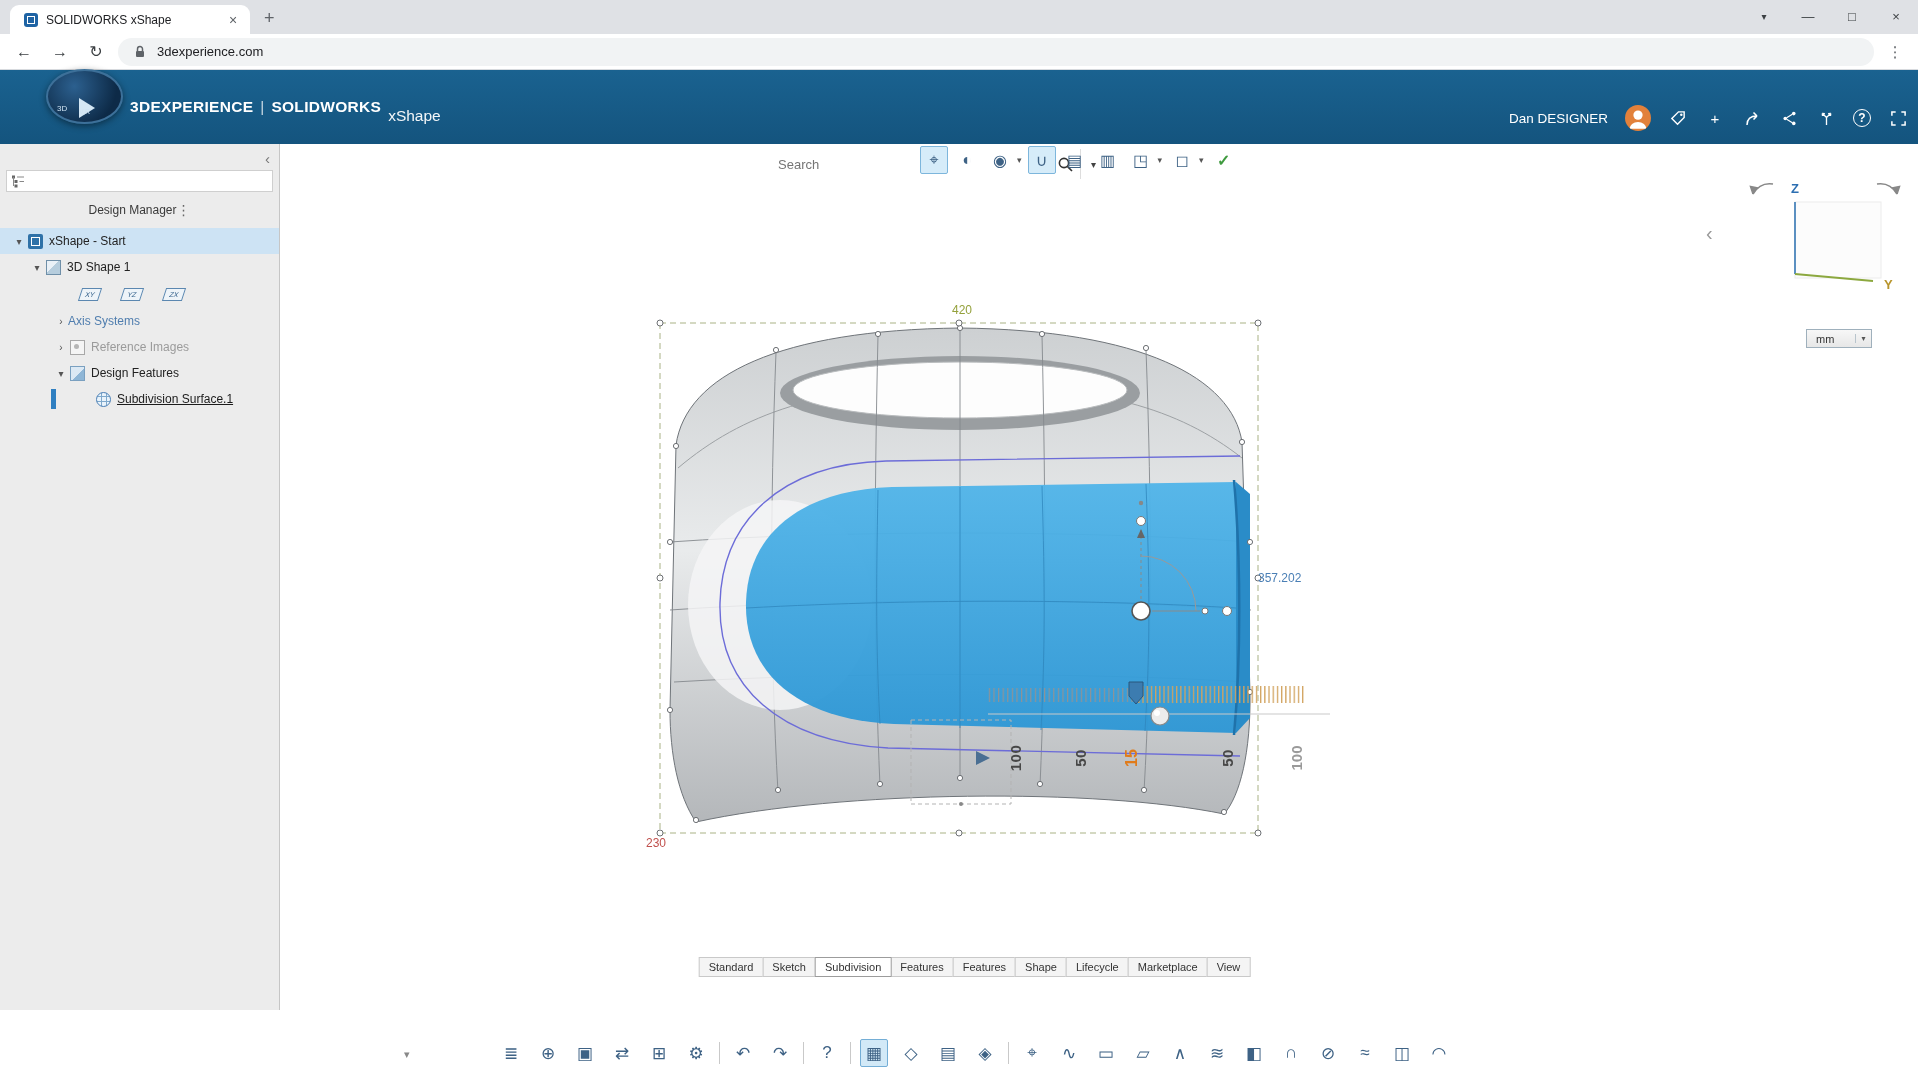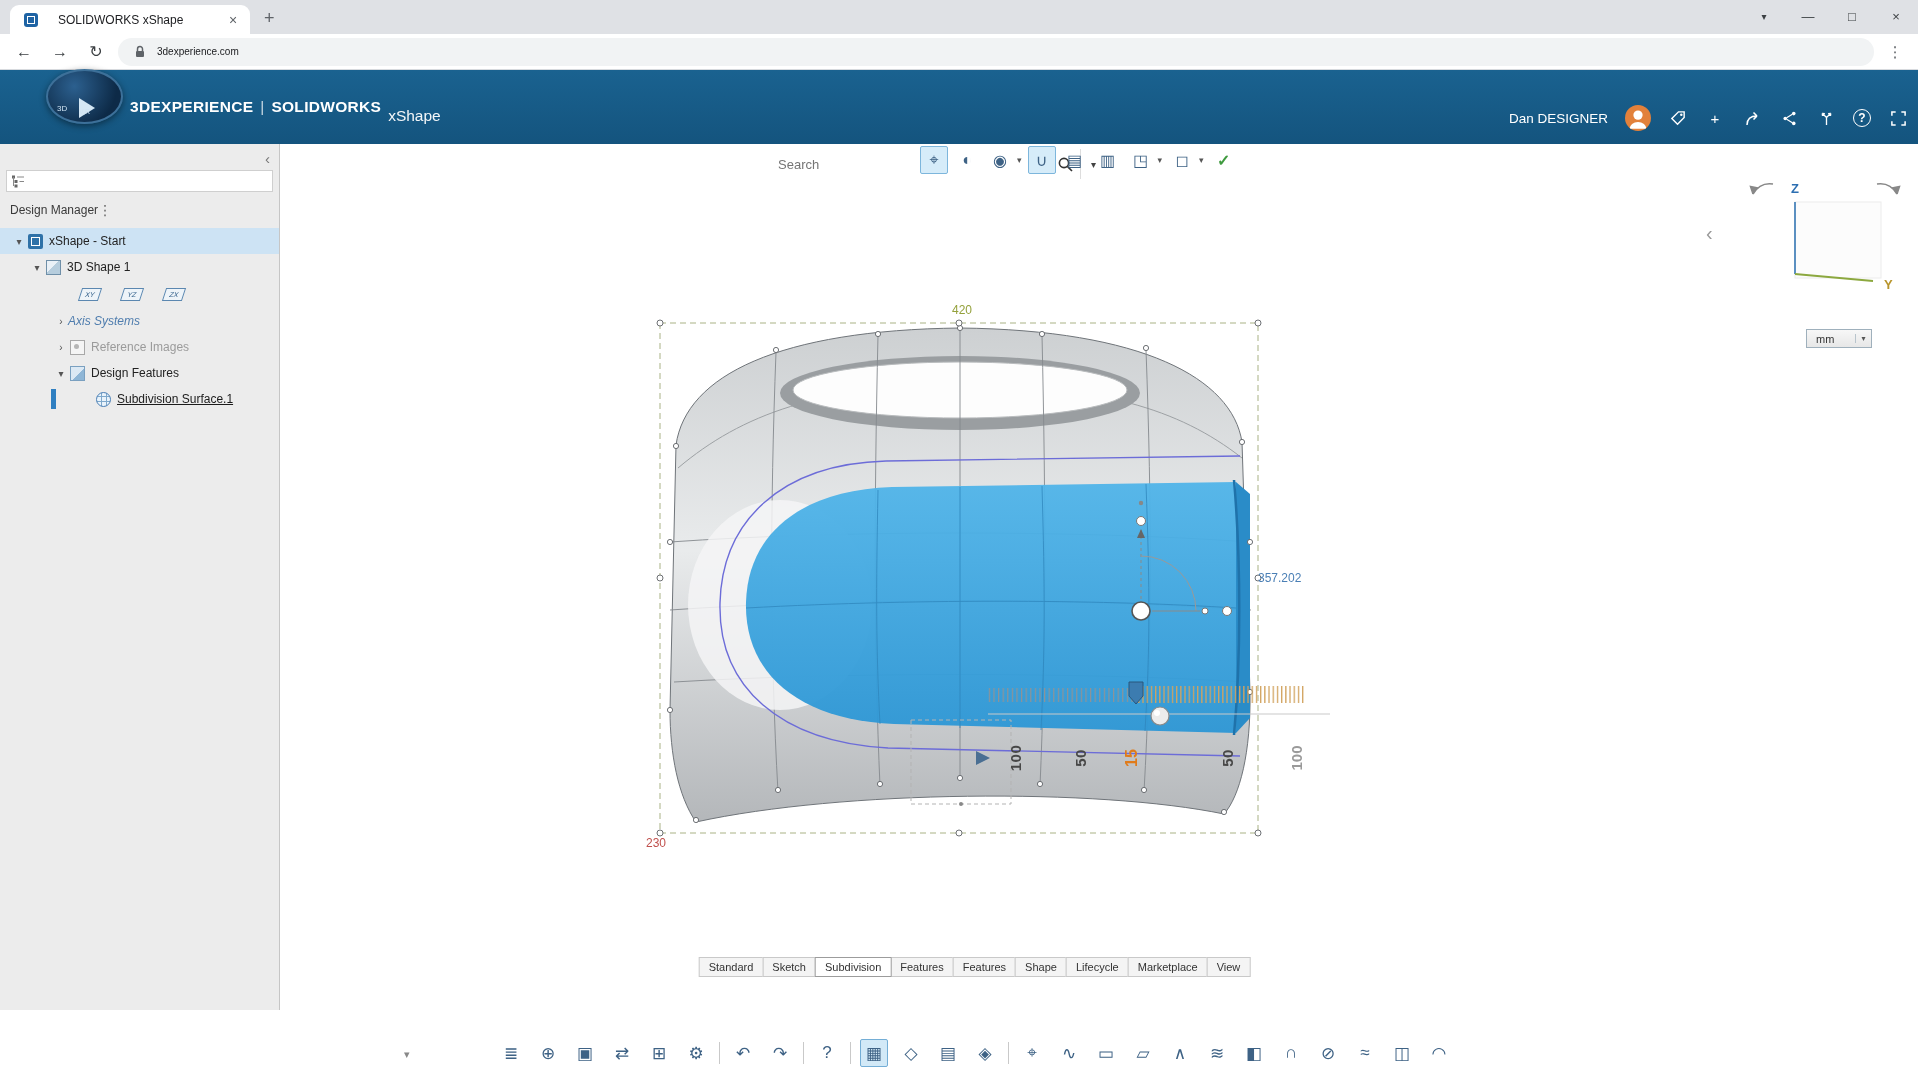--- a/index.html
+++ b/index.html
@@ -1,35 +1,35 @@
 <!DOCTYPE html>
 <html><head>
 <meta charset="utf-8">
 <style>
   * { margin:0; padding:0; box-sizing:border-box; }
   html,body { width:1918px; height:1079px; overflow:hidden; }
   body { font-family:"Liberation Sans", sans-serif; background:#fff; position:relative; }
 
   
   .tabstrip { position:absolute; top:0; left:0; right:0; height:34px; background:#dfe1e5; display:flex; align-items:flex-end; }
-  .tab { margin-left:10px; width:240px; height:29px; background:#fff; border-radius:9px 9px 0 0; display:flex; align-items:center; padding:0 8px;gap:12px; }
+  .tab { margin-left:10px; width:240px; height:29px; background:#fff; border-radius:9px 9px 0 0; display:flex; align-items:center; padding:0 8px; }
   .favicon { width:14px; height:14px; background:#1e63a4; border-radius:3px; margin:0 8px 0 6px; position:relative; flex:none; }
   .favicon::after { content:""; position:absolute; inset:3px; border:1.5px solid #fff; }
   .tab-title { font-size:12px; color:#202124; flex:1; white-space:nowrap; overflow:hidden; }
   .tab-close { font-size:14px; color:#5f6368; width:18px; text-align:center; cursor:pointer; }
   .newtab { font-size:18px; color:#5f6368; margin:0 0 5px 14px; cursor:pointer; }
   .winctrls { margin-left:auto; display:flex; height:34px; }
   .winctrls span { width:44px; text-align:center; line-height:34px; color:#3c4043; font-size:13px; cursor:pointer; }
   .winctrls .wc-caret { font-size:10px; }
 
   
   .addressbar { position:absolute; top:34px; left:0; right:0; height:36px; background:#fff; border-bottom:1px solid #d7dade; display:flex; align-items:center; padding:0 10px; gap:8px; }
   .nav-btn { width:28px; height:28px; border-radius:50%; display:flex; align-items:center; justify-content:center; font-size:16px; color:#3c4043; cursor:pointer; }
   .urlpill { flex:1; height:28px; background:#f1f3f4; border-radius:14px; display:flex; align-items:center; padding:0 14px; gap:9px; }
-  .url { font-size:10px; color:#202124; }
+  .url { font-size:13px; color:#202124; }
   .kebab { width:26px; text-align:center; color:#5f6368; font-size:15px; cursor:pointer; }
 
   
   .appheader { position:absolute; top:70px; left:0; right:0; height:74px; background:linear-gradient(#1a6290,#14547e); color:#fff; }
   .logo3ds { position:absolute; left:8px; top:82px; }
   .compass { position:absolute; left:46px; top:69px; width:77px; height:55px; border-radius:50%; background:radial-gradient(circle at 36% 30%, #2c608f, #0d2a47 72%); border:2px solid #3d7099; box-shadow:0 2px 7px rgba(0,0,0,.45); z-index:6; cursor:pointer; }
   .compass .play { position:absolute; left:31px; top:27px; width:0; height:0; border-left:16px solid #d4e7f4; border-top:10px solid transparent; border-bottom:10px solid transparent; }
   .compass .c-left { position:absolute; left:9px; top:33px; font-size:8px; color:#cfe3f2; }
   .compass .c-bottom { position:absolute; left:50%; transform:translateX(-50%); bottom:7px; font-size:7px; color:#cfe3f2; }
   .apptitle { position:absolute; left:130px; top:0; height:74px; display:flex; align-items:center; gap:7px; font-size:15.5px; }
@@ -44,38 +44,38 @@
   .header-right { position:absolute; right:10px; top:0; height:96px; display:flex; align-items:center; gap:17px; }
   .user { font-size:13.5px; }
   .avatar { width:26px; height:26px; border-radius:50%; background:#e2813b; position:relative; overflow:hidden; cursor:pointer; }
   .h-ico { width:20px; height:20px; display:flex; align-items:center; justify-content:center; font-size:15px; color:#fff; cursor:pointer; }
   .h-ico.q { border:1.5px solid #fff; border-radius:50%; width:18px; height:18px; font-size:12px; font-weight:bold; }
 
   
   .sidebar { position:absolute; left:0; top:144px; width:280px; height:866px; background:#ececec; border-right:1px solid #c6c6c6; }
   .sb-collapse { position:absolute; right:9px; top:6px; color:#777; font-size:15px; cursor:pointer; }
   .sb-filter { margin:26px 6px 0 6px; height:22px; background:#fff; border:1px solid #cfcfcf; display:flex; align-items:center; padding:0 4px; }
-  .sb-header { display:flex; align-items:center; justify-content:flex-start; padding:10px 10px 8px 10px; }
+  .sb-header { display:flex; align-items:center; justify-content:center; padding:10px 10px 8px 10px; }
   .sb-title { font-size:12px; color:#3a3a3a; }
   .sb-kebab { color:#666; font-size:14px; cursor:pointer; }
   .tree { margin-top:2px; }
   .trow { height:26px; display:flex; align-items:center; font-size:12px; color:#222; cursor:pointer; }
   .trow.sel { background:#cde3f4; }
   .tw { width:14px; text-align:center; font-size:10px; color:#555; flex:none; }
   .ico { width:15px; height:15px; margin:0 6px 0 2px; position:relative; flex:none; }
   .ico-root { background:#2f72a8; border-radius:2px; }
   .ico-root::after { content:""; position:absolute; inset:3px; border:1.5px solid #fff; }
   .ico-shape { border:1px solid #6f8fa8; background:linear-gradient(135deg,#eaf1f7 45%,#b6cddd 45%); }
   .ico-ref { border:1px solid #a8a8a8; background:#f5f5f5; }
   .ico-ref::after { content:""; position:absolute; left:3px; top:3px; width:5px; height:5px; border-radius:50%; background:#b5b5b5; }
   .ico-feat { border:1px solid #7aa0c0; background:linear-gradient(135deg,#dce9f4 55%,#8fb6d6 55%); }
   .ico-sub { border:1px solid #4b7fb5; border-radius:50%;
     background:repeating-linear-gradient(0deg,transparent 0 4px,#7fa9cc 4px 5px),repeating-linear-gradient(90deg,transparent 0 4px,#7fa9cc 4px 5px),#e9f3fb; }
   .plane { width:20px; height:13px; border:1px solid #5b87b0; background:#eef4f9; transform:skewX(-18deg); display:flex; align-items:center; justify-content:center; font-size:7px; color:#35628c; margin-right:22px; flex:none; }
-  .lbl-blue { color:#4f7dae;font-style:italic; }
+  .lbl-blue { color:#4f7dae; }
   .lbl-gray { color:#9b9b9b; }
   .lbl-underline { text-decoration:underline; color:#1c1c1c; }
   .editbar { width:5px; height:20px; background:#2f7fc1; flex:none; }
 
   
   .vp-toolbar { position:absolute; left:920px; top:146px; display:flex; align-items:center; gap:5px; }
   .vp-ico { width:28px; height:28px; border:1px solid transparent; display:flex; align-items:center; justify-content:center; font-size:16px; color:#3e6285; cursor:pointer; }
   .vp-ico.on { background:#d6ecf9; border-color:#7db6dc; border-radius:2px; }
   .vp-ico.green { color:#3f9a3f; font-weight:bold; }
   .vp-caret { font-size:9px; color:#555; margin:0 1px 0 -2px; cursor:pointer; }

